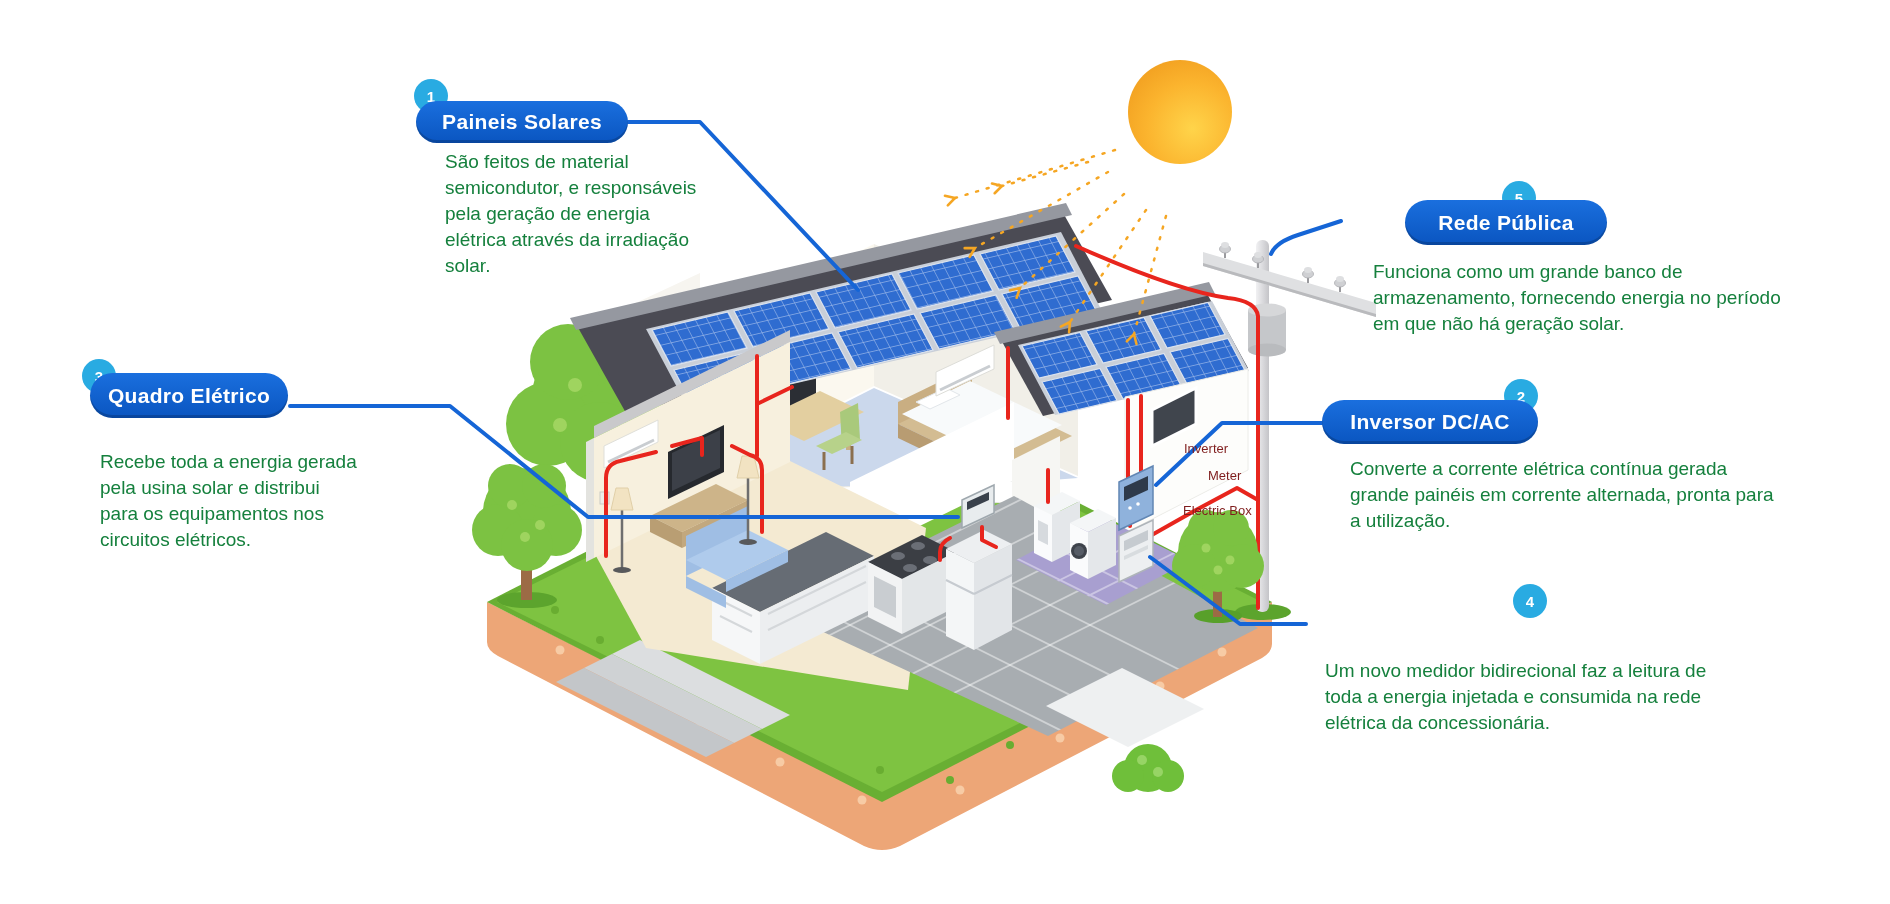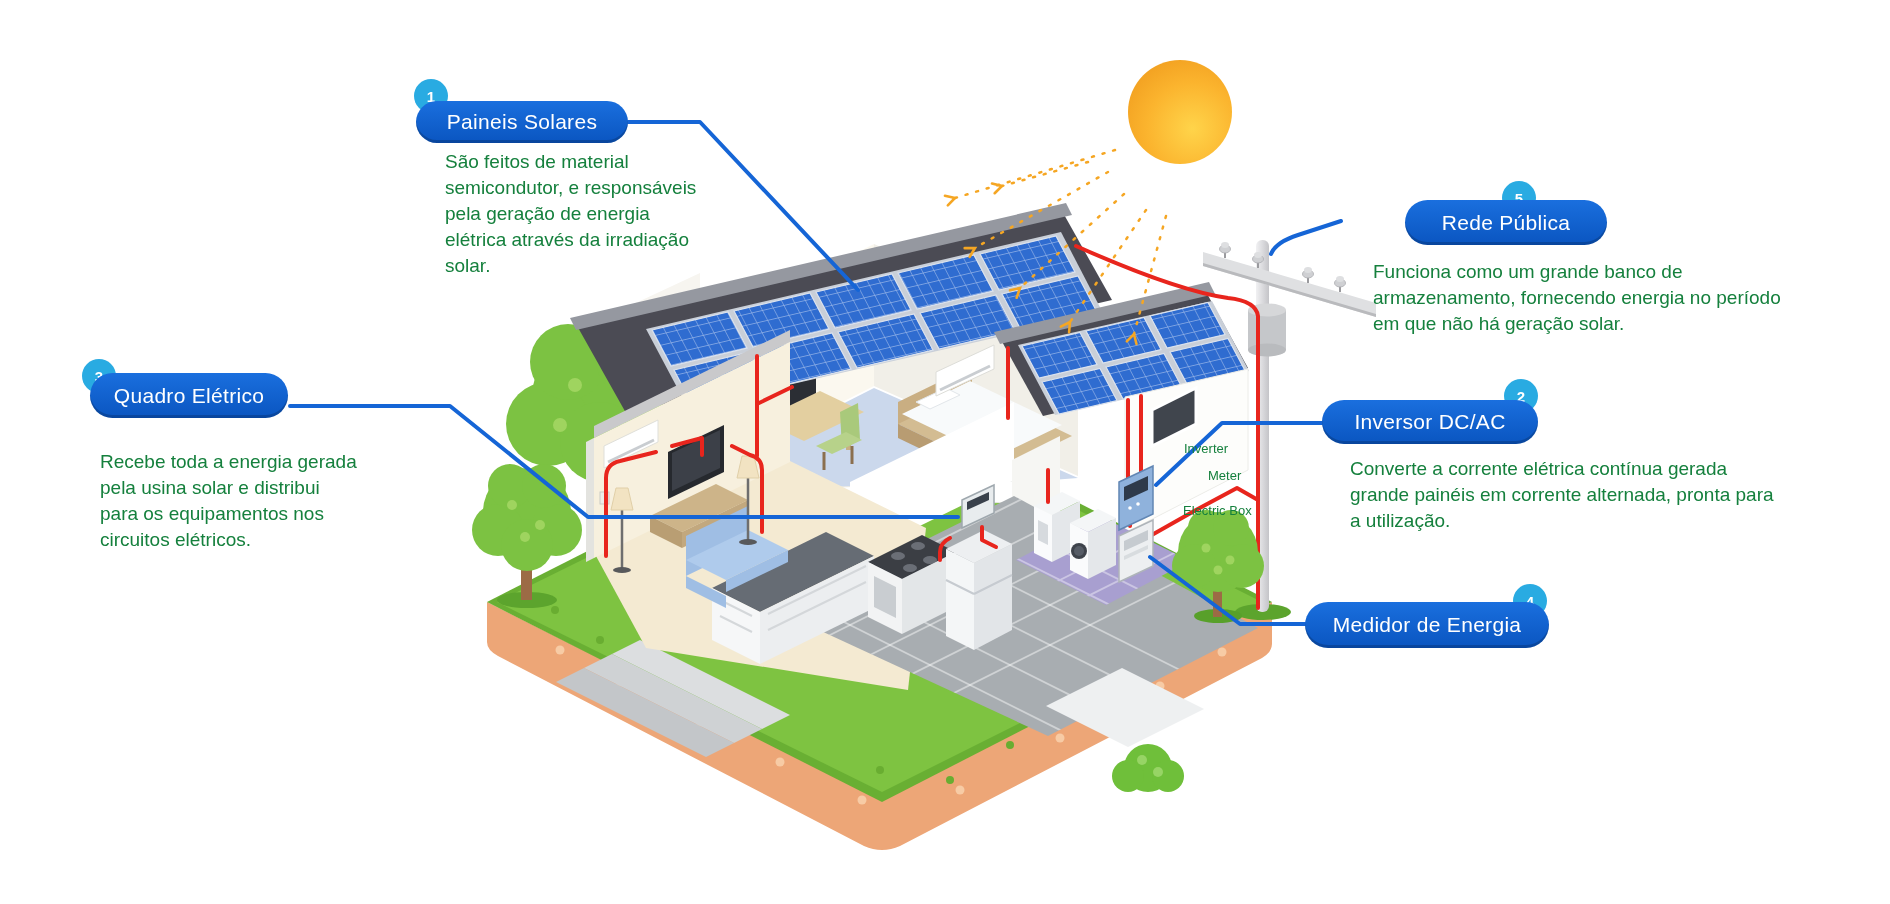--- a/index.html
+++ b/index.html
@@ -4,25 +4,25 @@
 <style>
   html,body{margin:0;padding:0;background:#fff;}
   #stage{position:relative;width:1890px;height:904px;background:#ffffff;overflow:hidden;
          font-family:"Liberation Sans",sans-serif;}
   #scene{position:absolute;left:0;top:0;}
   .badge{position:absolute;width:34px;height:34px;border-radius:50%;background:#29ABE2;
          color:#fff;font-size:15px;font-weight:bold;display:flex;align-items:center;
          justify-content:center;z-index:1;}
   .pill{position:absolute;background:linear-gradient(180deg,#1A6FDE,#0A55C0);color:#fff;
         border-radius:999px;display:flex;align-items:center;justify-content:center;
-        font-size:21px;font-weight:normal;letter-spacing:.3px;z-index:2;
+        font-size:21px;font-weight:bold;letter-spacing:.3px;z-index:2;
         box-shadow:inset 0 -3px 0 rgba(0,0,0,.18);}
   .desc{position:absolute;color:#15803d;font-size:19px;line-height:26px;font-weight:500;
         white-space:pre-line;z-index:2;}
-  .wm{position:absolute;color:#15803d;font-size:13px;z-index:2;text-align:right;}
+  .wm{position:absolute;color:#7f1d1d;font-size:13px;z-index:2;text-align:right;}
 </style>
 </head>
 <body>
 
 <div id="stage">
 
 <svg id="scene" width="1890" height="904" viewBox="0 0 1890 904">
   <defs>
     <radialGradient id="sunGrad" cx="0.62" cy="0.66" r="0.8">
       <stop offset="0" stop-color="#FFD44A"></stop>
@@ -417,15 +417,17 @@
 armazenamento, fornecendo energia no período
 em que não há geração solar.</div>
 
 <div class="badge" style="left:1504px;top:379px">2</div>
 <div class="pill" style="left:1322px;top:400px;width:216px;height:44px">Inversor DC/AC</div>
 <div class="desc" style="left:1350px;top:456px;width:490px">Converte a corrente elétrica contínua gerada
 grande painéis em corrente alternada, pronta para
 a utilização.</div>
 
 <div class="badge" style="left:1513px;top:584px">4</div>
-<div class="pill" style="left:1305px;top:602px;width:244px;height:46px">Medidor de Energia</div>
+<div class="desc" style="left:1325px;top:658px;width:470px">Um novo medidor bidirecional faz a leitura de
+toda a energia injetada e consumida na rede
+elétrica da concessionária.</div>
 
 </div>
 
 </body></html>

